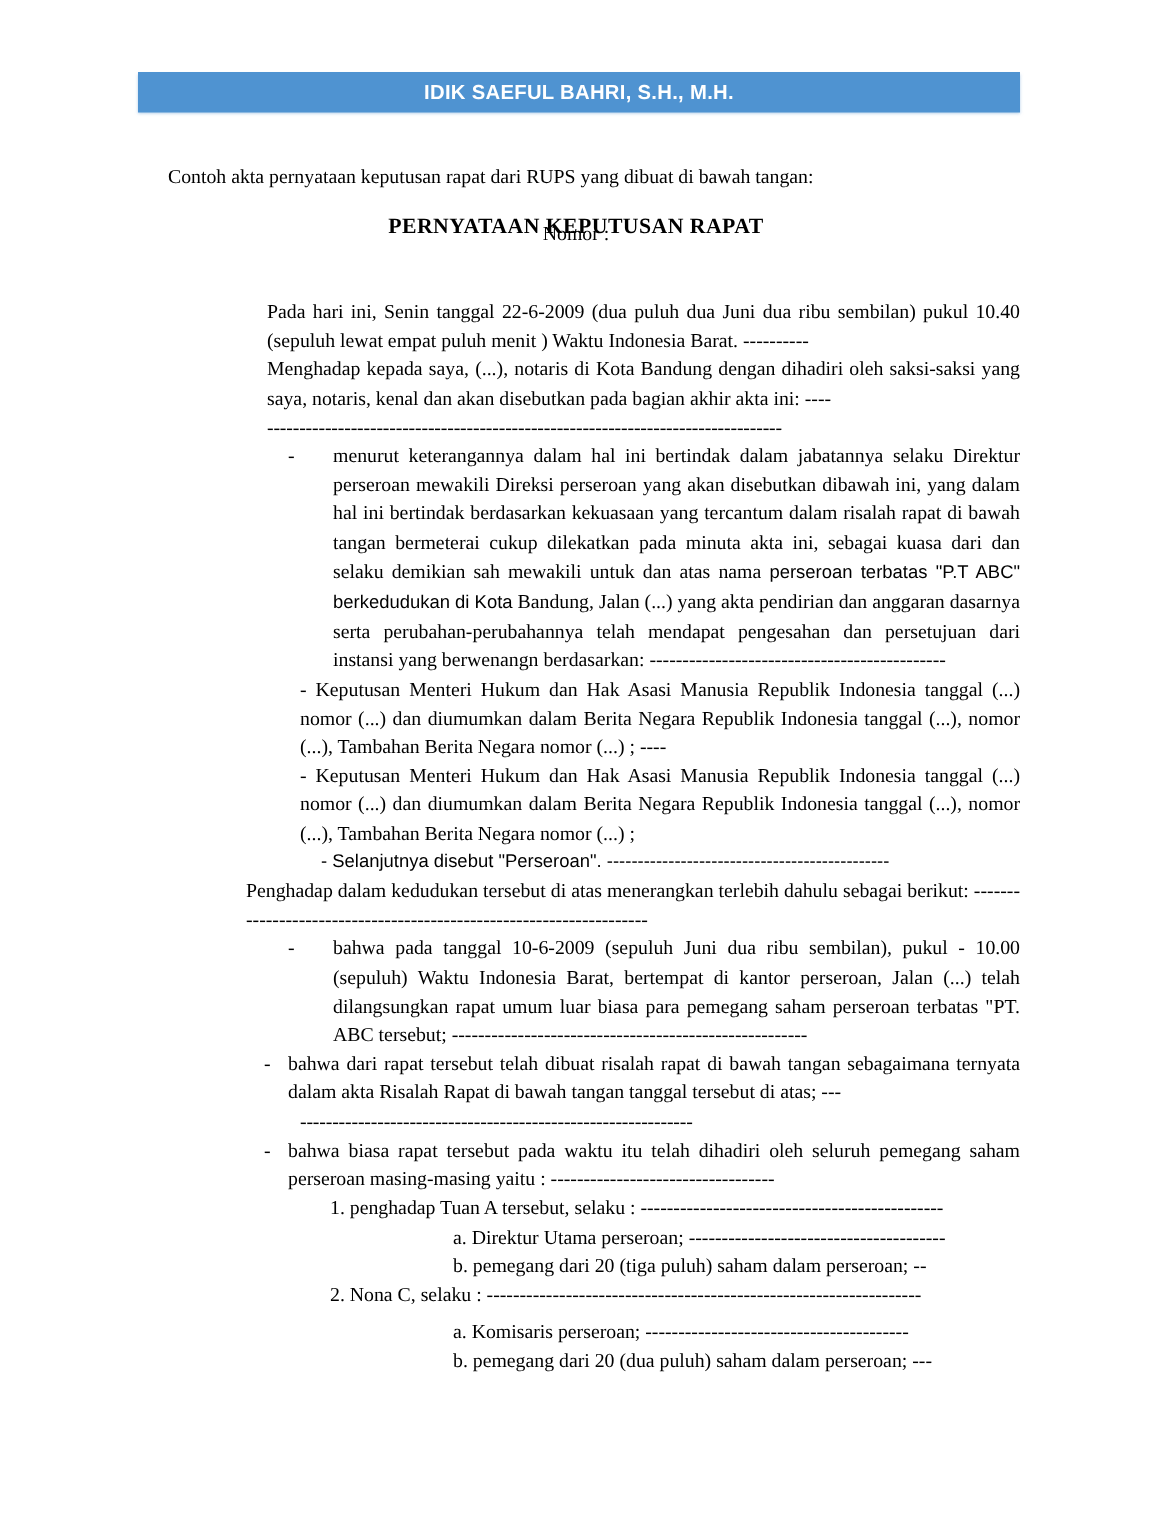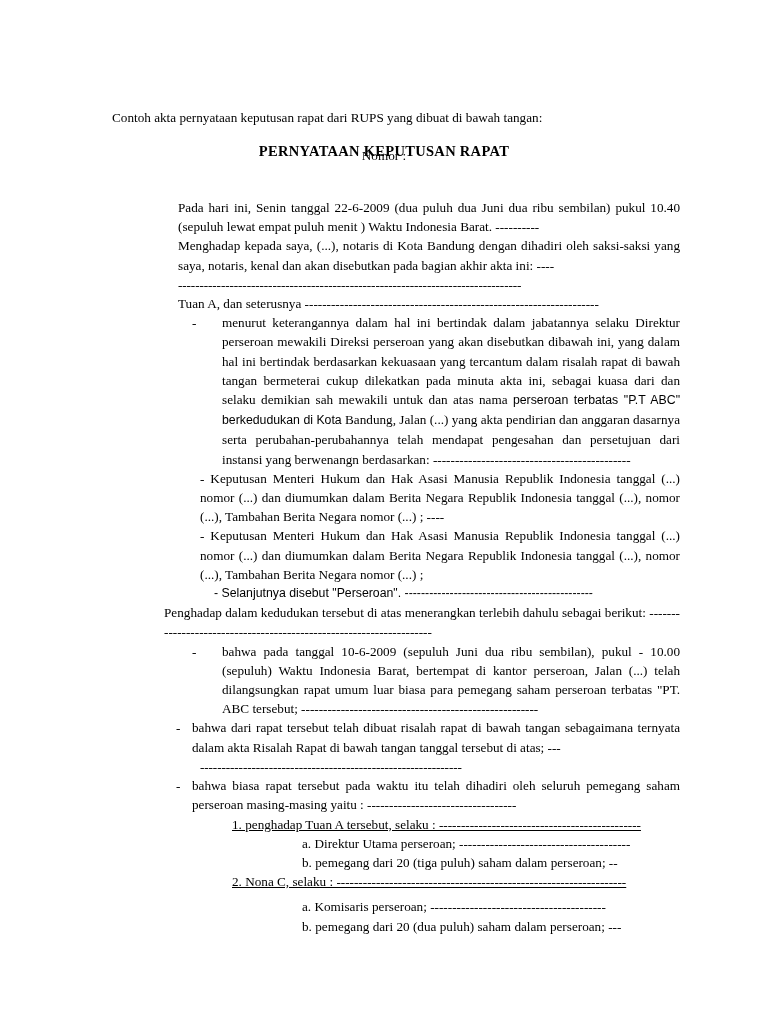--- a/index.html
+++ b/index.html
@@ -116,43 +116,45 @@
   .bullet-mark.wide { width: 30px; }
   .bullet-body {
     flex: 1 1 auto;
     text-align: justify;
     text-align-last: left;
   }
 
   .indent-1 { margin-left: 14px; }
   .indent-2 { margin-left: 22px; }
   .indent-3 { margin-left: 36px; }
-  .indent-num { margin-left: 54px; text-decoration: underline; }
+  .indent-num { margin-left: 42px; }
   .indent-letter { margin-left: 124px; }
 </style>
 </head>
 <body>
 
 <div class="page">
 
+  <div class="header-banner">
+    <div class="header-banner-title">IDIK SAEFUL BAHRI, S.H., M.H.</div>
+  </div>
 
   <div class="intro-line">Contoh  akta pernyataan keputusan rapat dari RUPS yang dibuat di bawah tangan:</div>
 
   <div class="doc-title">PERNYATAAN KEPUTUSAN RAPAT</div>
   <div class="doc-number">Nomor :</div>
 
   <div class="body-col">
 
     <p class="p-justify">Pada hari ini, Senin tanggal 22-6-2009 (dua puluh dua Juni dua ribu sembilan) pukul 10.40 (sepuluh lewat empat puluh menit ) Waktu Indonesia Barat. ----------</p>
 
     <p class="p-justify">Menghadap kepada saya, (...), notaris di Kota Bandung dengan dihadiri oleh saksi-saksi yang saya, notaris, kenal dan akan disebutkan pada bagian akhir akta ini: ----</p>
 
     <p class="p-plain dashes">--------------------------------------------------------------------------------</p>
 
-    <p class="p-plain">Tuan A, dan seterusnya -------------------------------------------------------------------</p>
 
     <div class="bullet-row indent-1">
       <span class="bullet-mark wide">-</span>
       <span class="bullet-body"><span>menurut keterangannya dalam hal ini bertindak dalam jabatannya selaku Direktur perseroan mewakili Direksi perseroan yang akan disebutkan dibawah ini, yang dalam hal ini bertindak berdasarkan kekuasaan yang tercantum  dalam risalah rapat di bawah tangan bermeterai cukup dilekatkan pada minuta akta ini, sebagai kuasa dari dan selaku demikian sah mewakili untuk dan atas nama </span><span class="sans">perseroan terbatas "P.T ABC" berkedudukan di Kota</span><span> Bandung, Jalan (...) yang akta pendirian dan anggaran dasarnya serta perubahan-perubahannya telah mendapat pengesahan dan persetujuan dari instansi yang berwenangn berdasarkan: ---------------------------------------------</span></span>
     </div>
 
     <p class="p-justify indent-2">- Keputusan Menteri Hukum dan Hak Asasi Manusia Republik Indonesia tanggal (...) nomor (...) dan diumumkan dalam Berita Negara Republik Indonesia tanggal (...), nomor (...), Tambahan Berita Negara nomor (...) ; ----</p>
 
     <p class="p-justify indent-2">- Keputusan Menteri Hukum dan Hak Asasi Manusia Republik Indonesia tanggal (...) nomor (...) dan diumumkan dalam Berita Negara Republik Indonesia tanggal (...), nomor (...), Tambahan Berita Negara nomor (...) ;</p>
 

